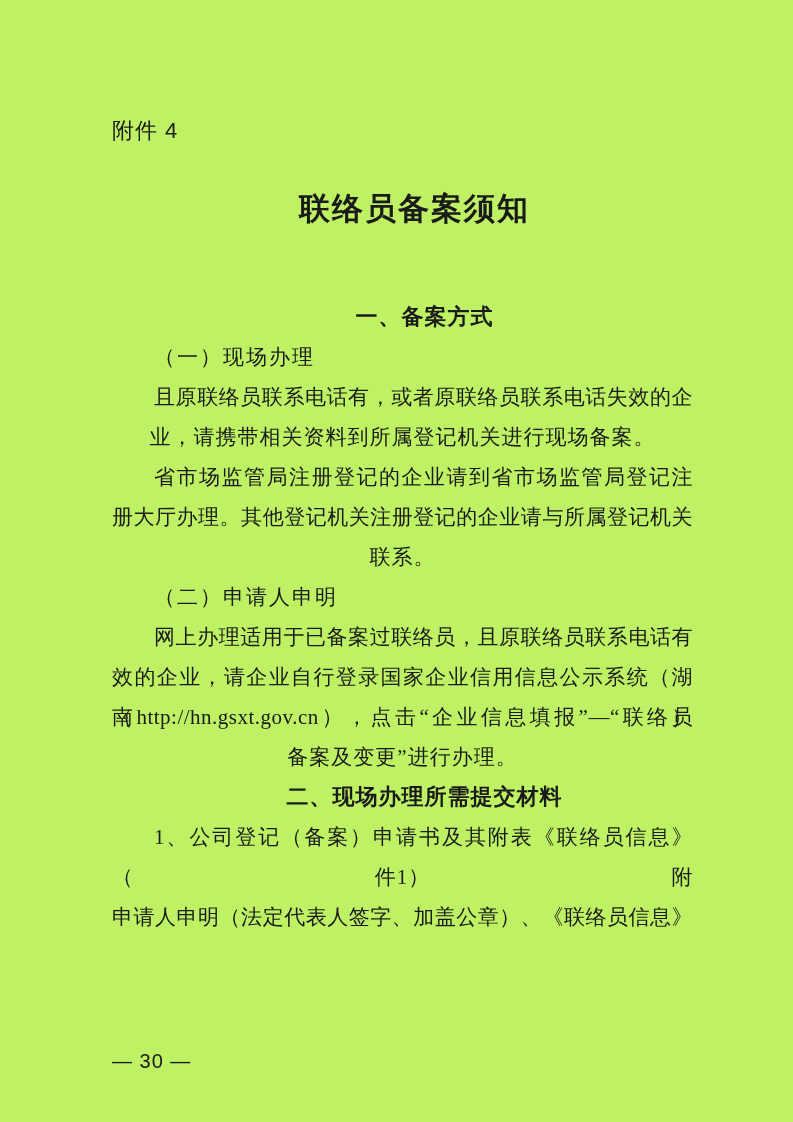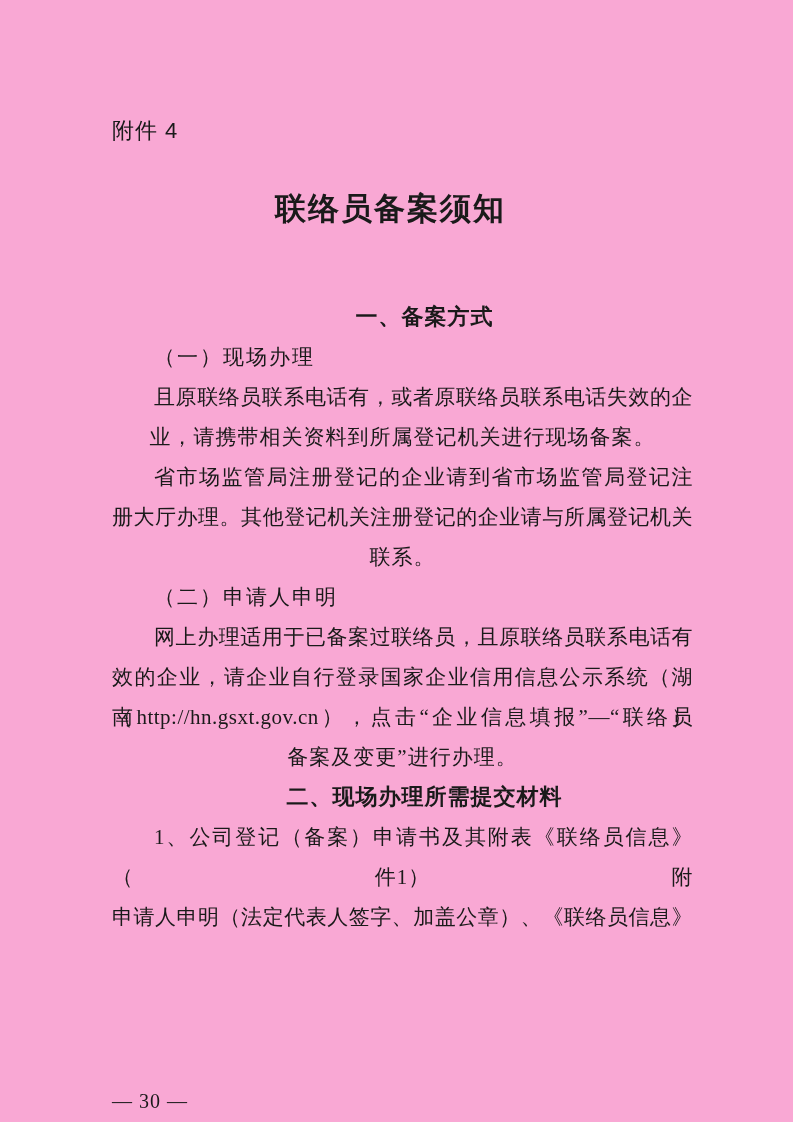--- a/index.html
+++ b/index.html
@@ -5,38 +5,38 @@
   html, body {
     margin: 0;
     padding: 0;
     background: #e8e8e8;
   }
   .page {
     position: relative;
     width: 793px;
     height: 1122px;
     margin: 0 auto;
-    background: #f9a8d4;
+    background: #bef264;
     color: #1a1a1a;
     font-family: "Liberation Serif", "DejaVu Serif", serif;
     overflow: hidden;
   }
   .attachment {
     position: absolute;
     left: 112px;
     top: 116px;
     font-family: "Liberation Sans", "DejaVu Sans", sans-serif;
     font-weight: 500;
     font-size: 22px;
     line-height: 30px;
     letter-spacing: 1px;
   }
   .title {
     position: absolute;
-    left: 100px;
+    left: 124px;
     top: 186px;
     width: 581px;
     margin: 0;
     text-align: center;
     font-size: 31px;
     font-weight: bold;
     letter-spacing: 2px;
     line-height: 46px;
     font-family: "Liberation Serif", "DejaVu Serif", serif;
   }
@@ -79,25 +79,25 @@
     text-align-last: justify;
   }
   
   .line.pe {
     text-align: center;
     letter-spacing: 1px;
   }
   .footer {
     position: absolute;
     left: 112px;
-    top: 1087px;
+    top: 1047px;
     font-size: 20px;
     line-height: 28px;
     letter-spacing: 1px;
-    font-family: Liberation Serif, serif;
+    font-family: Liberation Sans, sans-serif;
   }
 </style>
 </head>
 <body>
 
 <div class="page">
   <div class="attachment">附件 4</div>
 
   <h1 class="title">联络员备案须知</h1>
 

